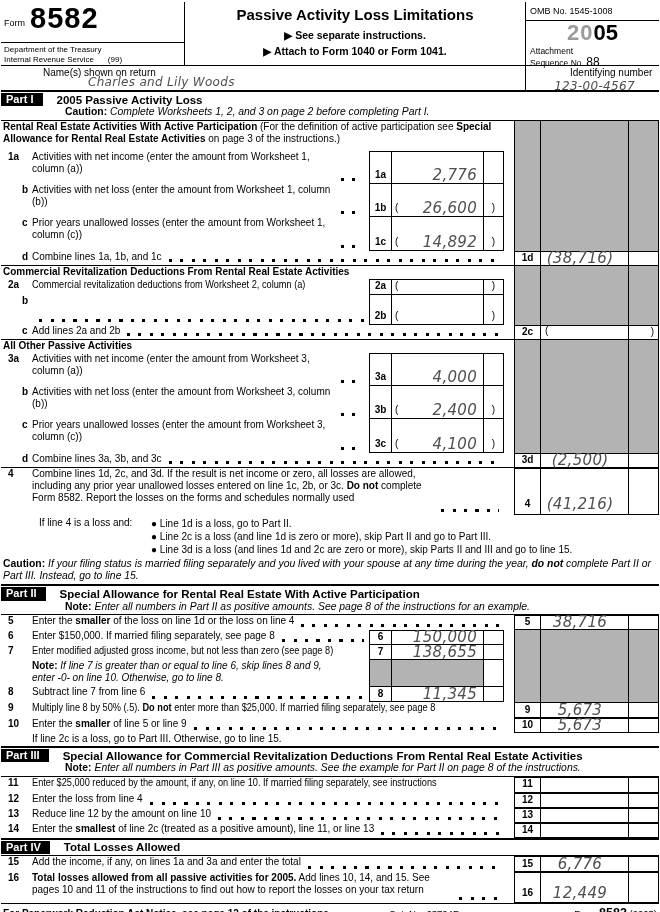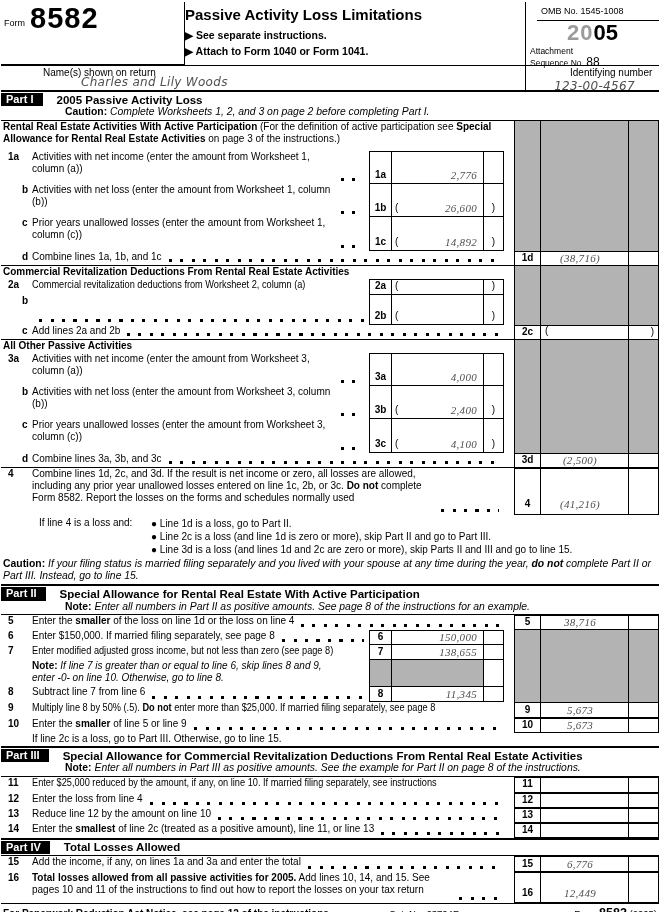--- a/index.html
+++ b/index.html
@@ -9,38 +9,38 @@
           padding:2px 1px 0 1px; overflow:hidden; }
 
   
   .hdr { display:flex; height:64px; border-bottom:1.5px solid #000; }
   .hleft { width:184px; border-right:1.5px solid #000; display:flex; flex-direction:column; }
   .hform { flex:1; display:flex; align-items:flex-start; padding:1px 0 0 3px; border-bottom:1px solid #000; }
   .fw { font-size:9px; padding-top:14px; }
   .fn { font-size:29px; font-weight:bold; line-height:30px; padding-left:5px; letter-spacing:1px; }
   .hdept { font-size:8px; line-height:9.5px; padding:2px 2px 1px 3px; }
   .hdept .n99 { padding-left:14px; }
-  .hcenter { flex:1; text-align:left; padding-top:4px; }
+  .hcenter { flex:1; text-align:center; padding-top:4px; }
   .htitle { font-size:15px; font-weight:bold; line-height:17px; }
   .hsee { font-size:10.5px; font-weight:bold; margin-top:6px; }
   .hattach { font-size:10.5px; font-weight:bold; margin-top:4px; }
   .hright { width:134px; border-left:1.5px solid #000; }
-  .omb { font-size:9px; padding:3px 2px 3px 4px; border-bottom:1px solid #000;margin-left:11px; }
+  .omb { font-size:9px; padding:3px 2px 3px 4px; border-bottom:1px solid #000; }
   .yearline { text-align:center; line-height:21px; margin-top:1px; }
   .y20 { font-size:22px; font-weight:bold; color:#9b9b9b; letter-spacing:1px; }
   .y05 { font-size:22px; font-weight:bold; color:#000; }
   .att1 { font-size:8.5px; line-height:9px; padding-left:4px; text-align:left; }
   .att2 { font-size:8.5px; padding-left:4px; text-align:left; }
   .att2 .big88 { font-size:12px; font-weight:normal; }
 
   
   .namerow { display:flex; height:26px; border-bottom:2.5px solid #000; }
   .ncell { flex:1; position:relative; padding:1px 0 0 2px; }
   .nlabel { font-size:10px;padding-left:40px; }
-  .nvalue { position:absolute; left:80px; top:10px; font-size:12px;text-align:center; }
+  .nvalue { position:absolute; left:87px; top:10px; font-size:12px;text-align:center; }
   .icell { width:134px; border-left:1.5px solid #000; padding:1px 0 0 4px; }
   .ivalue { text-align:center; font-size:12px; margin-top:1px; }
 
   .hand { font-family:"DejaVu Sans", sans-serif; font-style:italic; color:#4f4f4f; letter-spacing:.3px; }
 
   
   .pbar { border-bottom:1px solid #000; padding-bottom:1px; }
   .pbar.btop { border-top:2px solid #000; }
   .pline1 { display:flex; align-items:center; }
   .ptag { background:#000; color:#fff; font-weight:bold; font-size:11px; padding:0 9px 1px 5px; margin-top:1px; white-space:nowrap; }
@@ -72,21 +72,21 @@
 
   
   .rc { width:145px; flex-shrink:0; display:flex; }
   .cl { width:26px; border-left:1.5px solid #000; font-weight:bold; display:flex; align-items:center; justify-content:center; }
   .cv { width:88px; border-left:1px solid #000; position:relative; display:flex; align-items:center; justify-content:center; padding-right:9px; }
   .co { position:absolute; left:4px; bottom:1px; }
   .cc { flex:1; border-left:1px solid #000; border-right:1px solid #000; display:flex; align-items:center; justify-content:flex-end; padding-right:4px; }
   .rc.gray .cl, .rc.gray .cv, .rc.gray .cc { background:#b3b3b3; }
   .rc.entry .cl, .rc.entry .cv, .rc.entry .cc { border-top:1px solid #000; border-bottom:1px solid #000; background:#fff; }
   .rc.tall .cl, .rc.tall .cv, .rc.tall .cc { align-items:flex-end; padding-bottom:3px; }
-  .val { font-size:11px;font-family:Liberation Serif, serif; }
+  .val { font-size:15px; }
 
   .secthead { font-weight:bold; padding-left:2px; }
   .mixedhead { padding-left:2px; }
 
   
   .ifloss { display:flex; padding-left:38px; }
   .iflabel { width:112px; flex-shrink:0; }
   .bullets div { line-height:13.4px; }
   .caution { padding:1px 2px 0 2px; font-size:10.4px; }
 
@@ -101,20 +101,24 @@
 <body>
 
 <div class="page">
 
   <div class="hdr">
     <div class="hleft">
       <div class="hform">
         <span class="fw">Form</span>
         <span class="fn">8582</span>
       </div>
+      <div class="hdept">
+        <div>Department of the Treasury</div>
+        <div><span>Internal Revenue Service</span><span class="n99">(99)</span></div>
+      </div>
     </div>
     <div class="hcenter">
       <div class="htitle">Passive Activity Loss Limitations</div>
       <div class="hsee">▶ See separate instructions.</div>
       <div class="hattach">▶ Attach to Form 1040 or Form 1041.</div>
     </div>
     <div class="hright">
       <div class="omb">OMB No. 1545-1008</div>
       <div class="yearline">
         <span class="y20">20</span><span class="y05">05</span>

